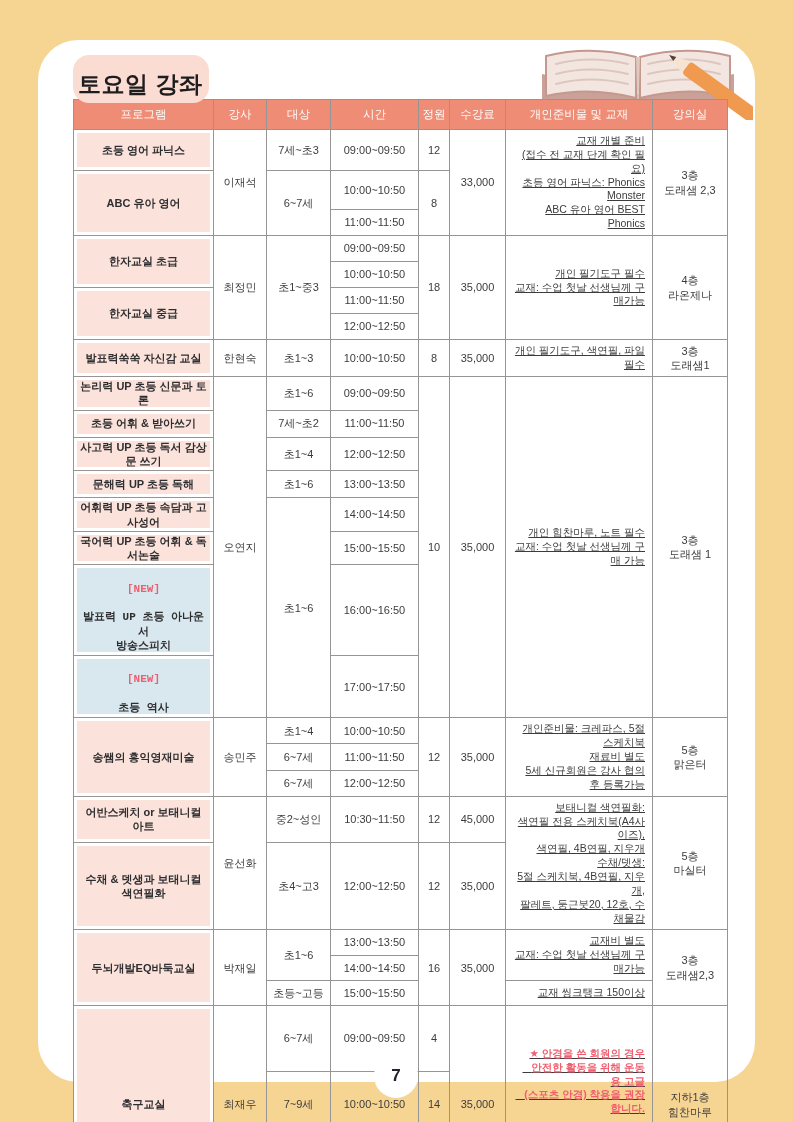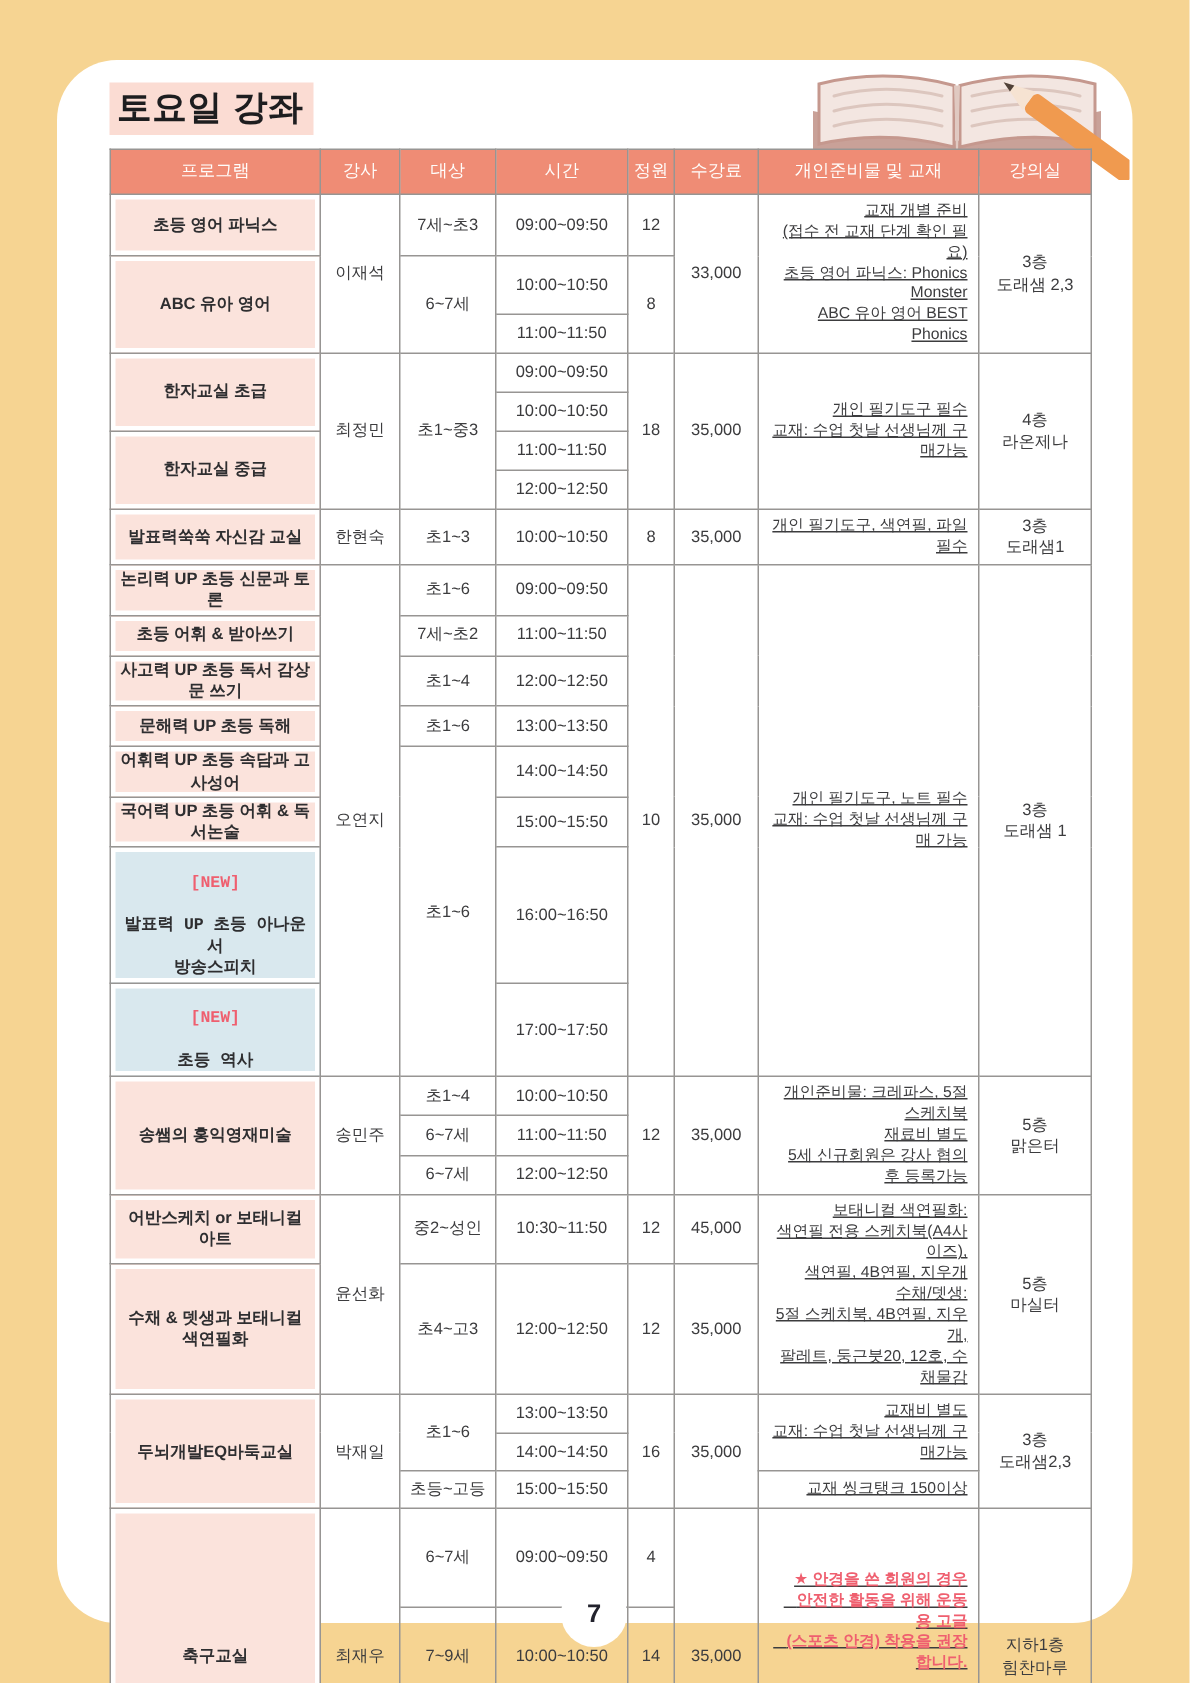--- a/index.html
+++ b/index.html
@@ -9,22 +9,23 @@
     font-family:"Liberation Sans","DejaVu Sans",sans-serif;
     position:relative;overflow:hidden;
   }
   .card{
     position:absolute;left:38px;top:40px;width:717px;height:1042px;
     background:#ffffff;border-radius:40px;
   }
   .page-title{
     position:absolute;left:73px;top:55px;
     font-size:23px;font-weight:800;color:#1d1d1f;
-    background:#FBDCD3;padding:1px 7px 3px 5px;letter-spacing:0.5px;
+    background:#FBDCD3;padding:14px 7px 3px 5px;letter-spacing:0.5px;
     z-index:3;
+    border-radius:16px;
   }
   .book-art{position:absolute;right:40px;top:42px;z-index:1;}
   .tbl-wrap{position:absolute;left:73px;top:99px;z-index:2;}
   table{
     border-collapse:collapse;table-layout:fixed;width:654px;
     font-size:11px;color:#3c3c3e;
   }
   th,td{border:1px solid #979593;vertical-align:middle;text-align:center;
     padding:1px 3px;white-space:pre-line;line-height:1.3;}
   th{
@@ -154,21 +155,21 @@
 도래샘1</td>
   </tr>
 
   <tr style="height:27px">
     <td class="prog">논리력 UP 초등 신문과 토론</td>
     <td class="inst" rowspan="8">오연지</td>
     <td class="tgt">초1~6</td>
     <td class="time">09:00~09:50</td>
     <td class="cap" rowspan="8">10</td>
     <td class="fee" rowspan="8">35,000</td>
-    <td class="note" rowspan="8">개인 필기도구, 노트 필수
+    <td class="note" rowspan="8">개인 힘찬마루, 노트 필수
 교재: 수업 첫날 선생님께 구매 가능</td>
     <td class="room" rowspan="8">3층
 도래샘 1</td>
   </tr>
   <tr style="height:27px">
     <td class="prog">초등 어휘 &amp; 받아쓰기</td>
     <td class="tgt">7세~초2</td>
     <td class="time">11:00~11:50</td>
   </tr>
   <tr style="height:27px">

